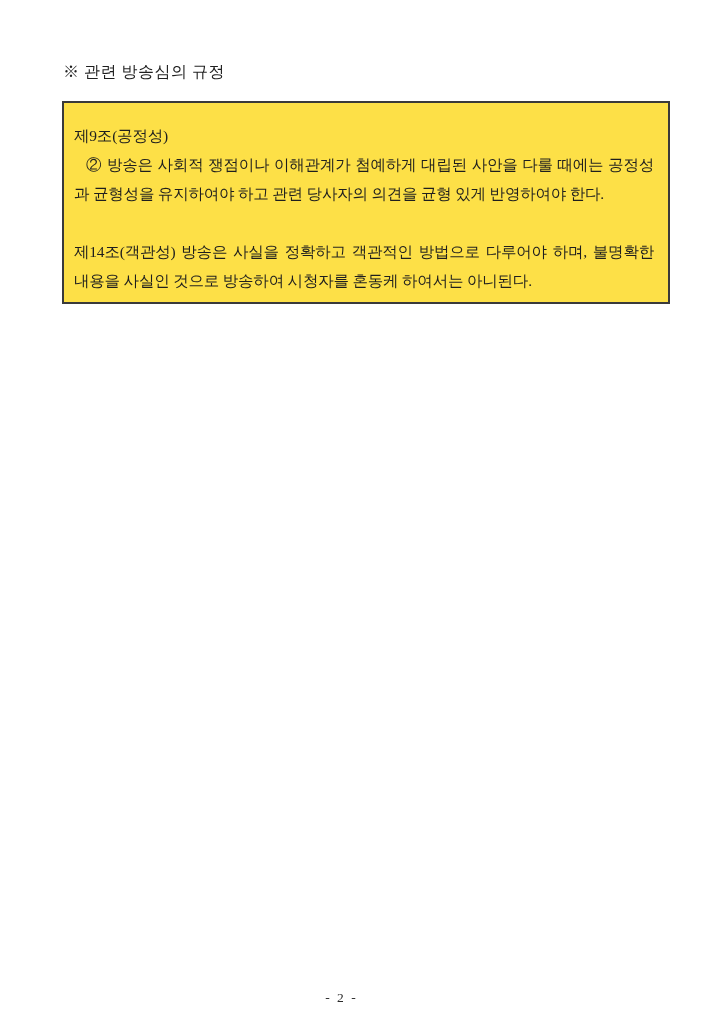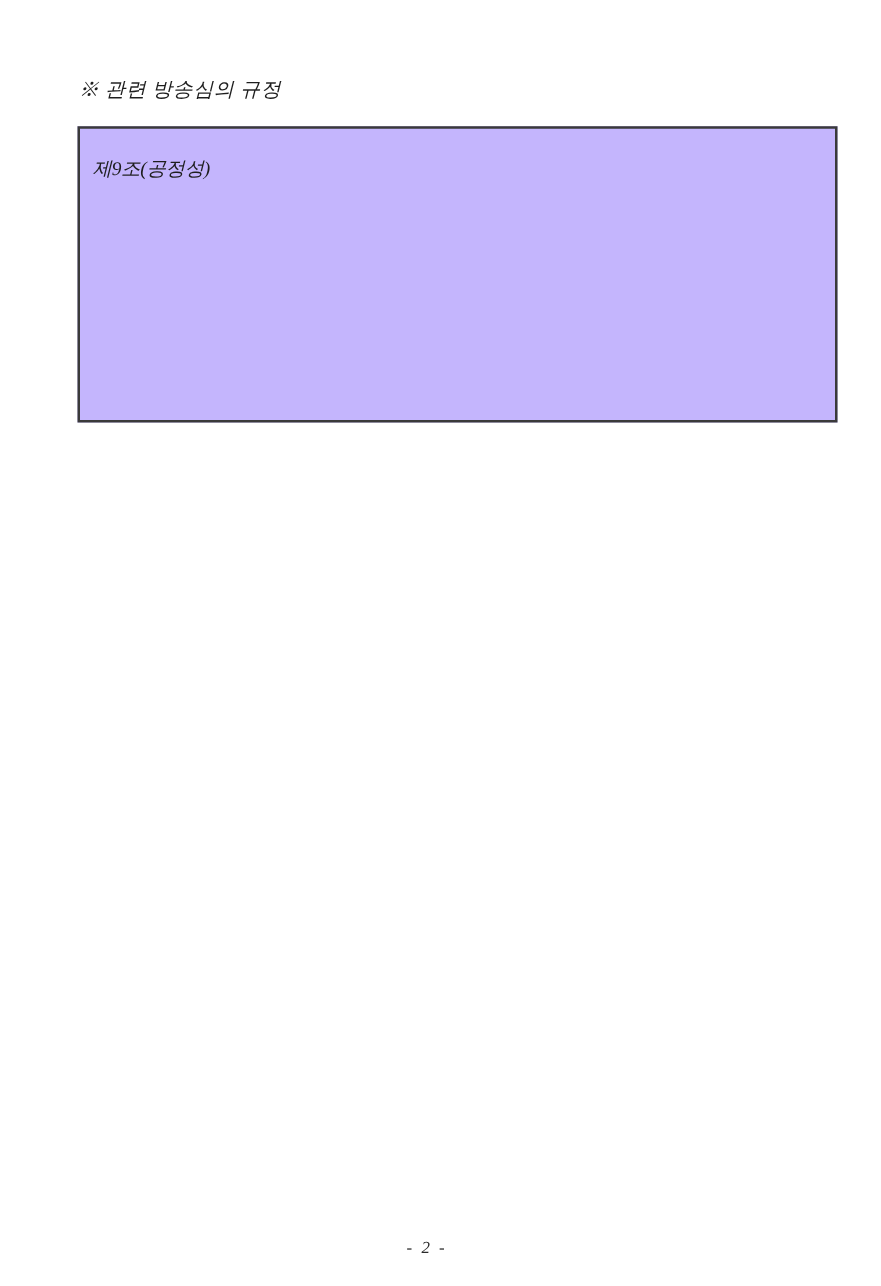--- a/index.html
+++ b/index.html
@@ -1,15 +1,15 @@
 <!DOCTYPE html>
 <html><head>
 <meta charset="utf-8">
 <style>
-  * { margin: 0; padding: 0; box-sizing: border-box; font-style: italic; }
+  * { margin: 0; padding: 0; box-sizing: border-box; }
 
   html, body {
     width: 705px;
     height: 1029px;
     background: #ffffff;
     overflow: hidden;
   }
 
   .page {
     position: relative;
@@ -29,23 +29,23 @@
     letter-spacing: 0.5px;
     color: #1e1e1e;
     white-space: nowrap;
   }
 
   .reg-box {
     position: absolute;
     left: 62px;
     top: 101px;
     width: 608px;
-    height: 237px;
+    height: 203px;
     border: 2px solid #3a3a3a;
-    background: #c4b5fd;
+    background: #fde047;
     padding: 18px 14px 12px 10px;
   }
 
   .reg-box p {
     font-size: 15.5px;
     line-height: 29px;
     text-align: justify;
     word-break: break-all;
     letter-spacing: -0.2px;
     color: #1e1e1e;
@@ -72,17 +72,19 @@
 </style>
 </head>
 <body>
 
 <div class="page">
 
   <div class="heading">※ 관련 방송심의 규정</div>
 
   <div class="reg-box">
     <p>제9조(공정성)</p>
+    <p class="clause-indent">② 방송은 사회적 쟁점이나 이해관계가 첨예하게 대립된 사안을 다룰 때에는 공정성과 균형성을 유지하여야 하고 관련 당사자의 의견을 균형 있게 반영하여야 한다.</p>
+    <p class="para-gap">제14조(객관성) 방송은 사실을 정확하고 객관적인 방법으로 다루어야 하며, 불명확한 내용을 사실인 것으로 방송하여 시청자를 혼동케 하여서는 아니된다.</p>
   </div>
 
   <div class="page-number">- 2 -</div>
 
 </div>
 
 </body></html>

